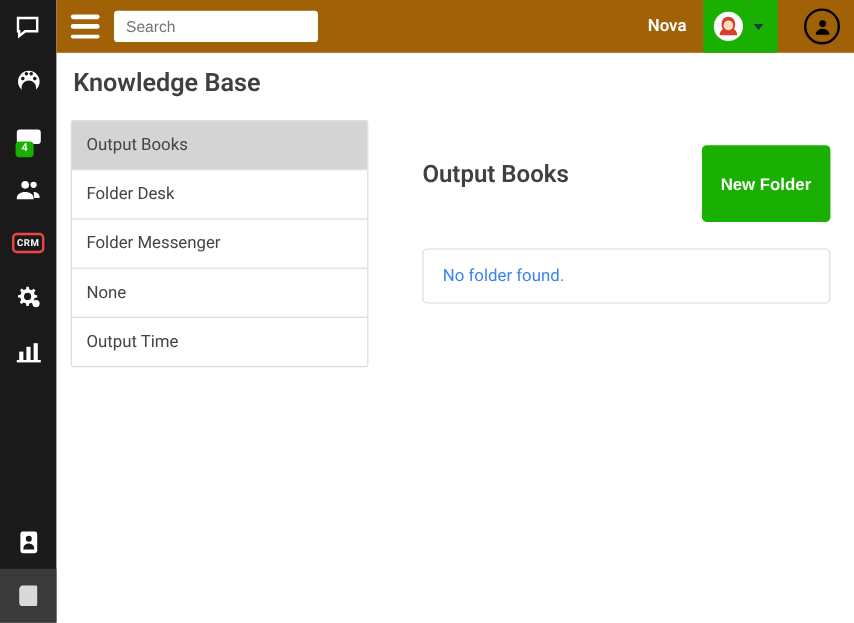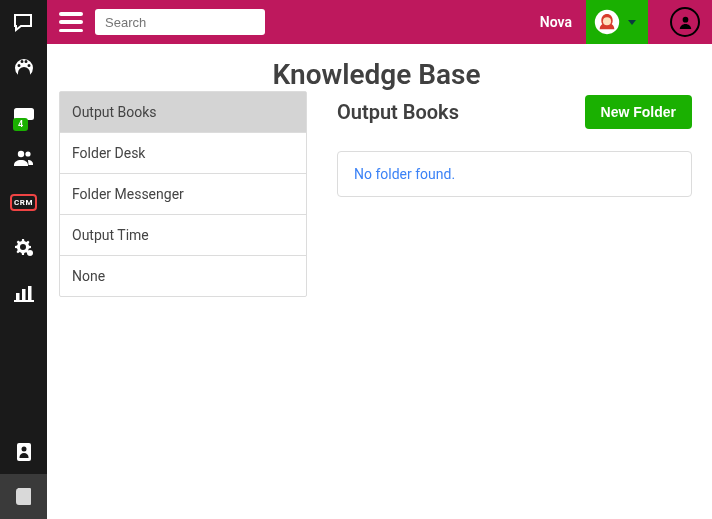--- a/index.html
+++ b/index.html
@@ -6,41 +6,41 @@
   html, body { width: 712px; height: 519px; font-family: -apple-system, "Segoe UI", Roboto, Arial, sans-serif; overflow: hidden; background: #fff; }
   .app { display: flex; width: 712px; height: 519px; }
   .sidebar { width: 47px; background: #1a1a1a; display: flex; flex-direction: column; }
   .sidebar-item { width: 47px; height: 45px; display: flex; align-items: center; justify-content: center; color: #fff; cursor: pointer; position: relative; flex-shrink: 0; }
   .sidebar-item.active { background: #3a3a3a; }
   .sidebar-item svg { width: 24px; height: 24px; }
   .sidebar-sep { flex: 1; }
   .badge { position: absolute; top: 28px; left: 13px; background: #1ab001; color: #fff; font-size: 9px; border-radius: 3px; padding: 1px 5px; font-weight: 600; line-height:1.2; }
   .crm-box { border: 2px solid #ef4444; border-radius: 4px; font-size: 8px; font-weight: 700; padding: 2px 2px; letter-spacing: 0.5px; }
   .main { flex: 1; display: flex; flex-direction: column; }
-  .topbar { height: 44px; background: #be185d; display: flex; align-items: center; padding: 0 12px; gap: 12px; }
+  .topbar { height: 44px; background: #a16207; display: flex; align-items: center; padding: 0 12px; gap: 12px; }
   .hamburger { width: 24px; height: 20px; display: flex; flex-direction: column; justify-content: space-between; cursor: pointer; }
   .hamburger span { display: block; height: 3.5px; background: #fff; border-radius: 2px; }
   .search { width: 170px; height: 26px; border: none; border-radius: 3px; padding: 0 10px; font-size: 13px; color: #666; outline: none; }
   .spacer { flex: 1; }
   .username { color: #fff; font-weight: 600; font-size: 14px; margin-right: 2px; }
   .avatar-chip { background: #1ab001; height: 44px; display: flex; align-items: center; padding: 0 12px 0 8px; gap: 8px; cursor: pointer; }
   .avatar-svg { width: 26px; height: 26px; }
   .caret { width: 0; height: 0; border-left: 4px solid transparent; border-right: 4px solid transparent; border-top: 5px solid #0b3a3f; }
   .login-circle { width: 30px; height: 30px; border: 2.5px solid #000; border-radius: 50%; display: flex; align-items: center; justify-content: center; margin-left: 10px; cursor: pointer; }
   .content { flex: 1; padding: 14px 20px 0 12px; display: flex; flex-direction: column; overflow: auto; }
-  .page-title { font-size: 28px; font-weight: 600; color: #404040; margin-left: 2px; text-align: center; }
-  .cols { display: flex; gap: 30px; }
+  .page-title { font-size: 21px; font-weight: 600; color: #404040; margin-bottom: 18px; margin-left: 2px; }
+  .cols { display: flex; gap: 45px; }
   .cat-list { width: 248px; border: 1px solid #dcdcdc; border-radius: 2px; background: #fff; }
   .cat-item { padding: 12px 12px; font-size: 14px; color: #444; border-top: 1px solid #dcdcdc; cursor: pointer; }
   .cat-item:first-child { border-top: none; }
   .cat-item.selected { background: #d4d4d4; }
   .right { flex: 1; }
   .right-head { display: flex; align-items: center; justify-content: space-between; margin-bottom: 22px; margin-top: 4px; }
   .right-title { font-size: 20px; font-weight: 600; color: #404040; }
-  .btn-new { background: #1ab001; color: #fff; border: none; border-radius: 4px; padding: 9px 16px; font-size: 14px; font-weight: 600; cursor: pointer; }
+  .btn-new { background: #1ab001; color: #fff; border: none; border-radius: 4px; padding: 24px 16px; font-size: 14px; font-weight: 600; cursor: pointer; margin-top: 17px; }
   .empty-box { border: 1px solid #dcdcdc; border-radius: 4px; padding: 14px 16px; font-size: 14px; color: #3b82f6; }
 </style>
 </head>
 <body>
 
 <div class="app">
   <nav class="sidebar">
     <div class="sidebar-item">
       <svg viewBox="0 0 24 24" fill="none" stroke="#fff" stroke-width="2">
           <path d="M3 4h16v11H9l-5 4v-4H3z"></path>
@@ -124,22 +124,22 @@
       </div>
     </div>
 
     <div class="content">
       <h1 class="page-title">Knowledge Base</h1>
       <div class="cols">
         <div class="cat-list">
           <div class="cat-item selected">Output Books</div>
           <div class="cat-item">Folder Desk</div>
           <div class="cat-item">Folder Messenger</div>
+          <div class="cat-item">None</div>
           <div class="cat-item">Output Time</div>
-          <div class="cat-item">None</div>
         </div>
         <div class="right">
           <div class="right-head">
             <h2 class="right-title">Output Books</h2>
             <button class="btn-new">New Folder</button>
           </div>
           <div class="empty-box">No folder found.</div>
         </div>
       </div>
     </div>

